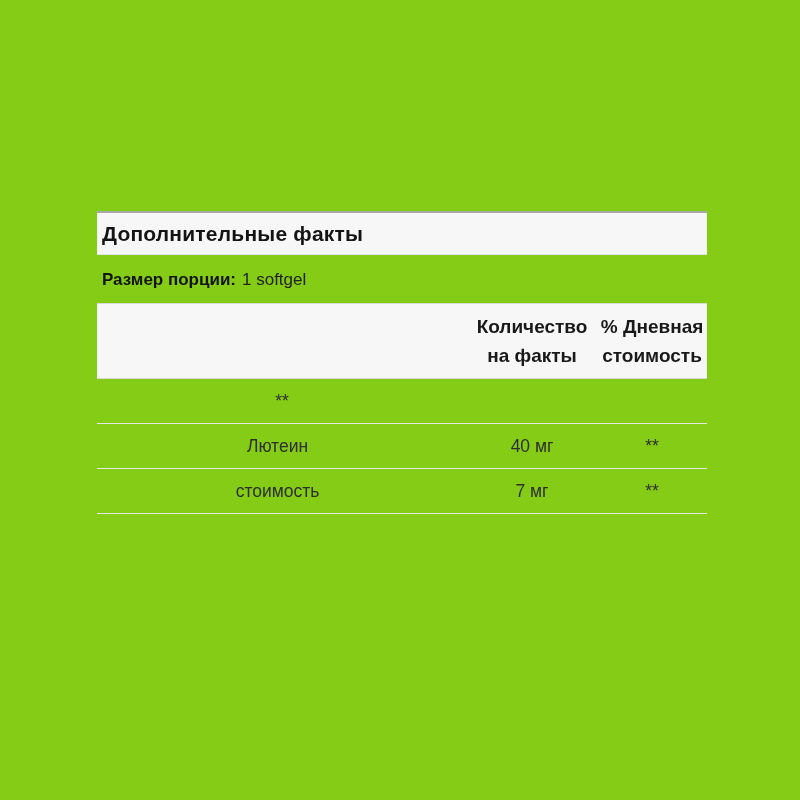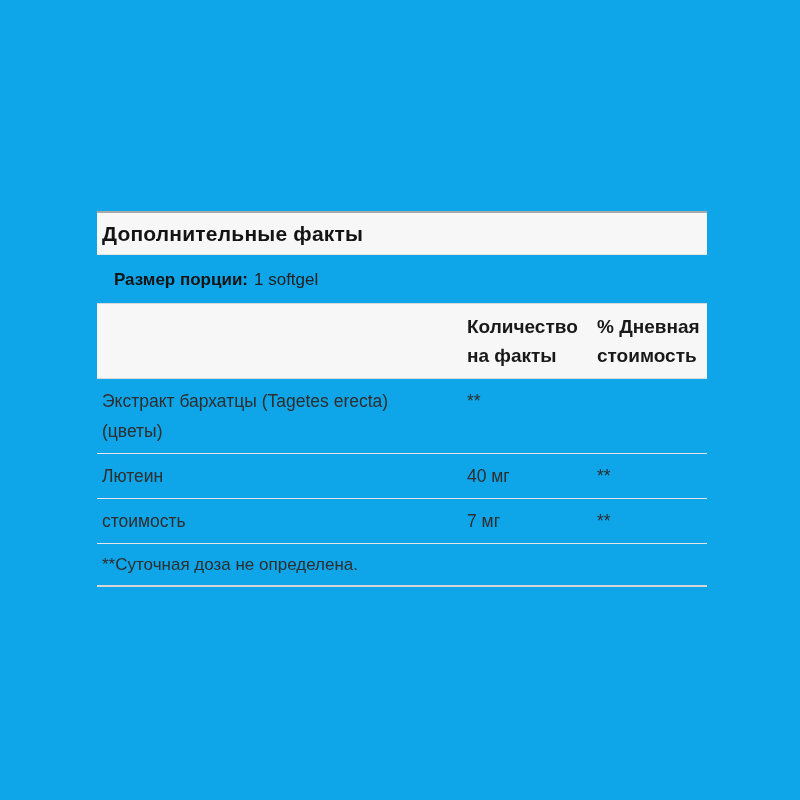--- a/index.html
+++ b/index.html
@@ -5,21 +5,21 @@
   html, body {
     margin: 0;
     padding: 0;
     background: #ffffff;
     font-family: "Liberation Sans", sans-serif;
   }
   .canvas {
     position: relative;
     width: 800px;
     height: 800px;
-    background: #0ea5e9;
+    background: #84cc16;
     overflow: hidden;
   }
   .sf-panel {
     position: absolute;
     left: 97px;
     top: 211px;
     width: 610px;
   }
   .sf-title {
     border-top: 2px solid #a9a9a9;
@@ -30,30 +30,30 @@
     line-height: 24px;
     font-weight: 700;
     color: #141414;
     letter-spacing: 0.2px;
   }
   .sf-serving {
     padding: 15px 5px 13px 5px;
     font-size: 17px;
     line-height: 20px;
     color: #222222;
-    margin-left: 12px;
   }
   .sf-serving .lbl {
     font-weight: 700;
     color: #141414;
     margin-right: 6px;
   }
   .sf-grid {
     display: grid;
     grid-template-columns: 370px 130px 110px;
+    text-align: center;
   }
   .sf-header {
     background: #f7f7f7;
     border-top: 1px solid #d8d8d8;
     border-bottom: 1px solid #d8d8d8;
     padding: 8px 0;
     font-size: 19px;
     font-weight: 700;
     line-height: 29px;
     color: #191919;
@@ -95,24 +95,20 @@
         <div>Количество</div>
         <div>на факты</div>
       </div>
       <div>
         <div>% Дневная</div>
         <div>стоимость</div>
       </div>
     </div>
 
     <div class="sf-grid sf-row">
-      <div class="cell-name">
-        <div>Экстракт бархатцы (Tagetes erecta)</div>
-        <div>(цветы)</div>
-      </div>
       <div>**</div>
     </div>
 
     <div class="sf-grid sf-row">
       <div class="cell-name">
         <div>Лютеин</div>
         <div></div>
       </div>
       <div>40 мг</div>
       <div>**</div>
@@ -120,16 +116,15 @@
 
     <div class="sf-grid sf-row">
       <div class="cell-name">
         <div>стоимость</div>
         <div></div>
       </div>
       <div>7 мг</div>
       <div>**</div>
     </div>
 
-    <div class="sf-footnote">**Суточная доза не определена.</div>
 
   </div>
 </div>
 
 </body></html>

